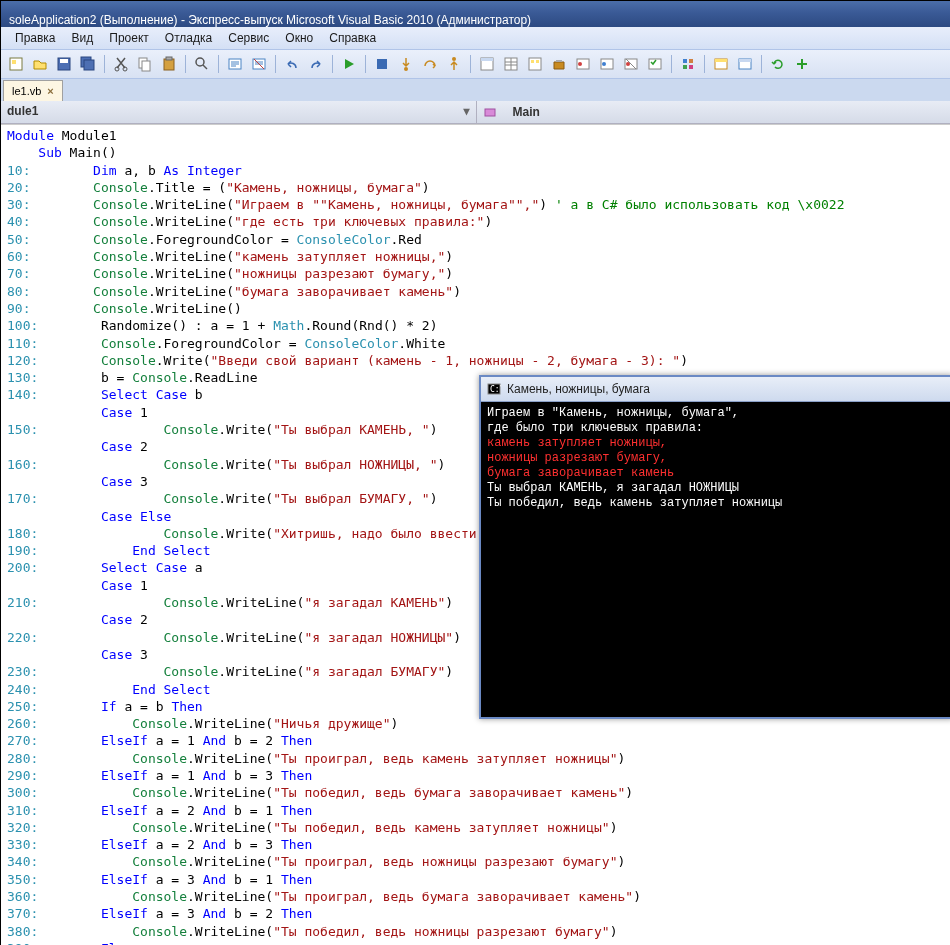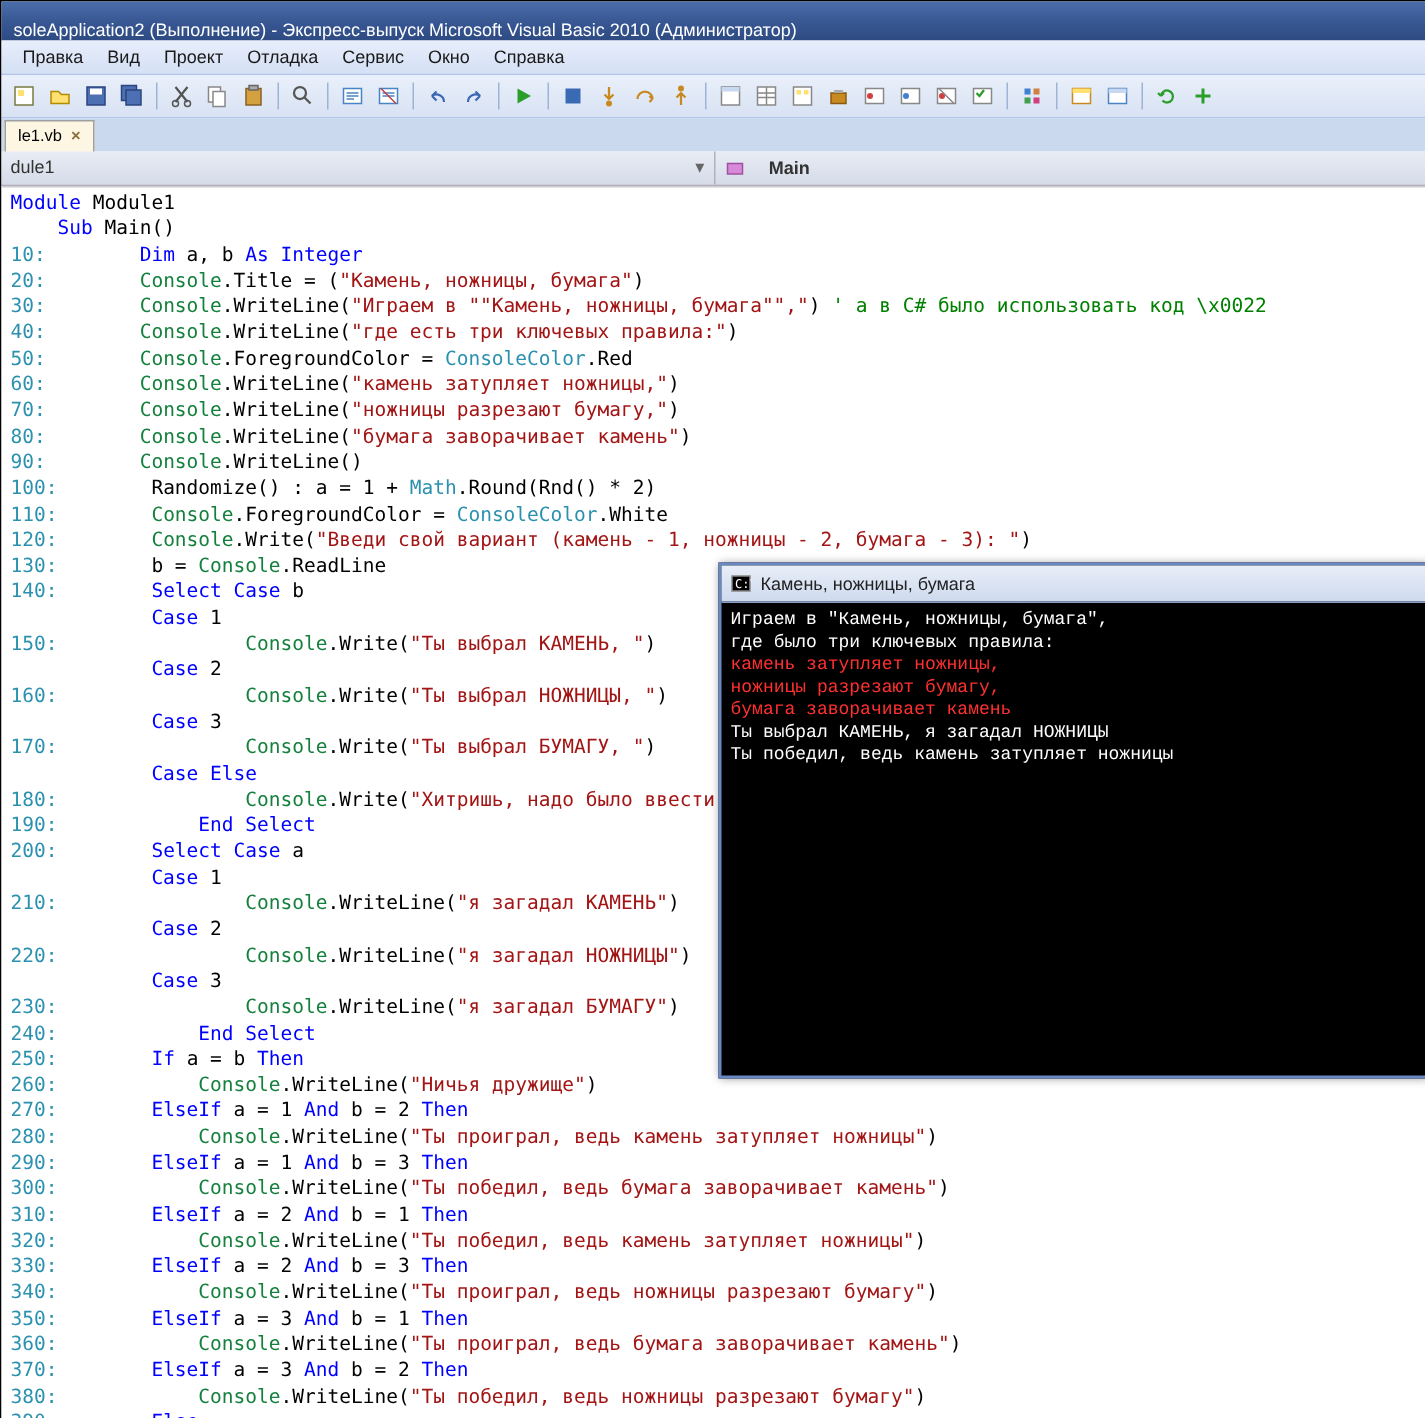--- a/index.html
+++ b/index.html
@@ -7,21 +7,21 @@
 .titlebar{height:26px;background:linear-gradient(#4b6ea9,#3a5a96 45%,#2d4a82);color:#fff;display:flex;align-items:flex-end;padding:0 8px;font-size:12px}
 .menubar{height:22px;background:linear-gradient(#e8eefb,#d4e0f5);display:flex;align-items:center;padding:0 6px;border-bottom:1px solid #b0c4e8}
 .menubar span{padding:3px 8px;cursor:default;color:#1a1a1a}
 .toolbar{height:28px;background:linear-gradient(#eaf0fb,#d8e2f3);display:flex;align-items:center;padding:0 4px;border-bottom:1px solid #b0c4e8;gap:2px}
 .tb-btn{width:22px;height:22px;display:flex;align-items:center;justify-content:center;border-radius:2px}
 .tb-sep{width:1px;height:18px;background:#9db3d8;margin:0 3px}
 .tabstrip{height:22px;background:#cbd9ef;display:flex;align-items:flex-end;padding-left:2px}
 .tab{height:20px;background:#fdf6e3;border:1px solid #a0a0a0;border-bottom:none;padding:0 8px;display:flex;align-items:center;gap:6px;font-size:11px}
 .tab .x{color:#8a6d3b;font-weight:bold;cursor:default}
 .navbar{height:22px;background:linear-gradient(#e8ecf5,#d5dbe8);display:flex;border-bottom:1px solid #b0b0c0}
-.navbar .navleft{flex:1;border-right:1px solid #b0b0c0;padding:3px 6px;font-weight:normal;color:#333}
+.navbar .navleft{flex:1;border-right:1px solid #b0b0c0;padding:3px 6px;font-weight:bold;color:#333}
 .navbar .navright{flex:1;padding:3px 6px;display:flex;align-items:center;gap:16px;font-weight:bold;color:#333}
 .editor{position:relative;height:823px;overflow:hidden;font-family:Consolas,"Courier New",monospace;font-size:13px;background:#fff;border-top:1px solid #ccc}
 .editor pre{margin:0;padding:2px 0 0 6px;line-height:17.3px;white-space:pre}
 .ln{color:#2b91af}
 .kw{color:#0000ff}
 .fn{color:#15803d}
 .ty{color:#2b91af}
 .str{color:#a31515}
 .cmt{color:#008000}
 .console-win{position:absolute;left:478px;top:374px;width:470px;height:340px;border:2px solid #6a89c4;box-shadow:0 0 6px rgba(0,0,0,.4);background:#000}

